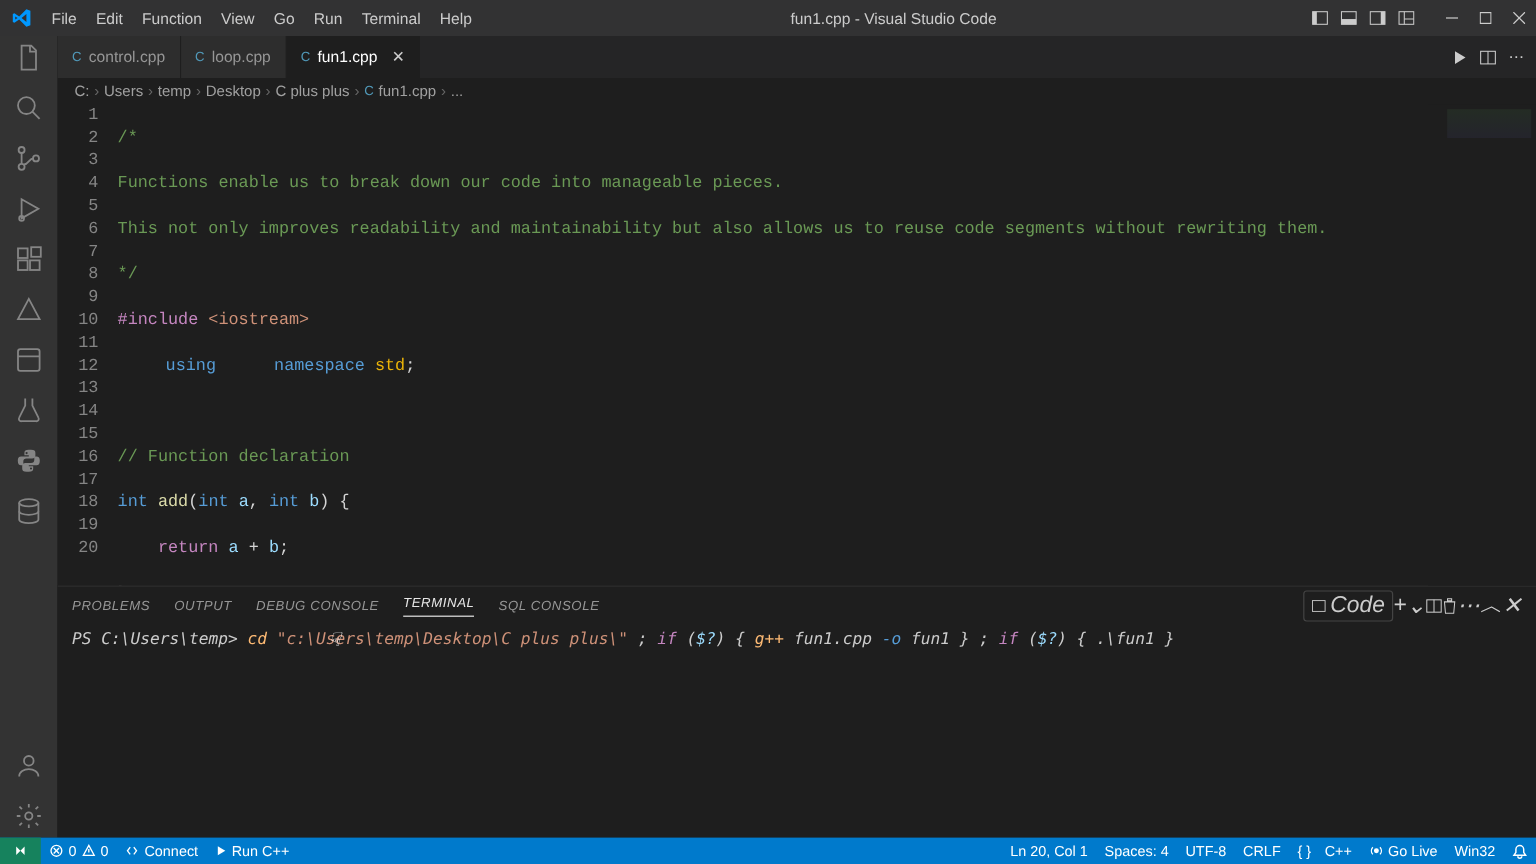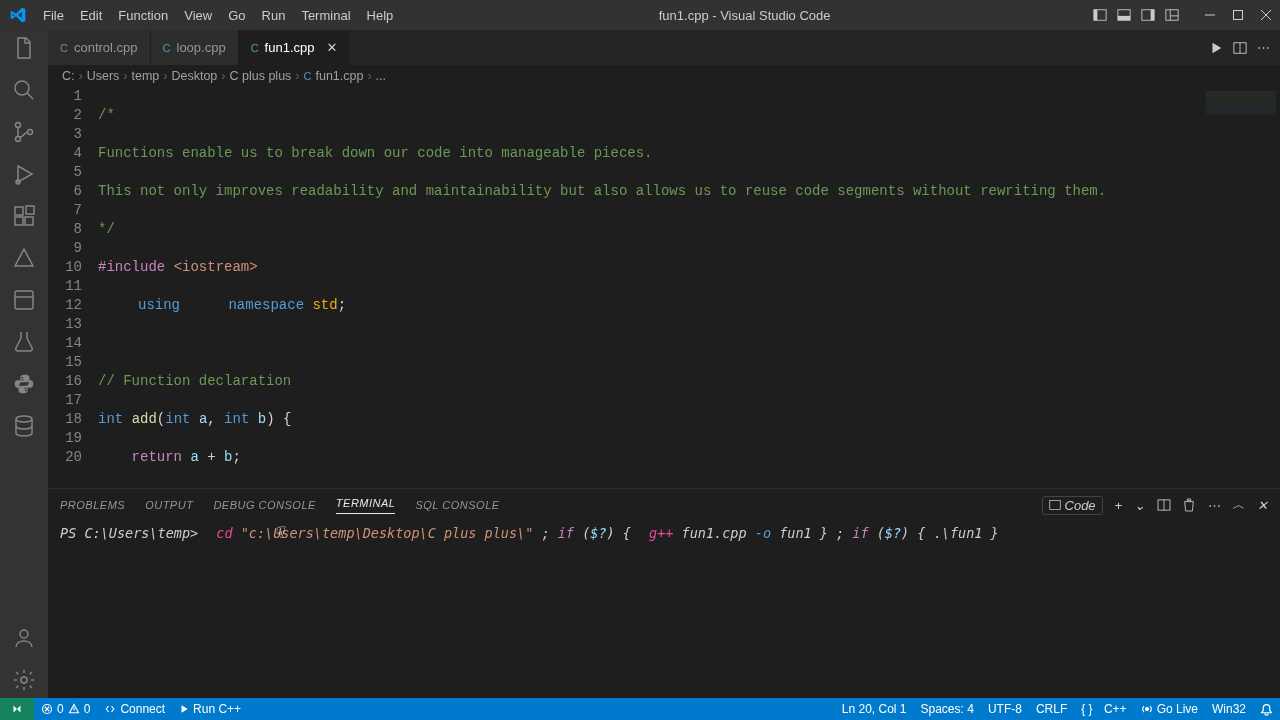--- a/index.html
+++ b/index.html
@@ -132,38 +132,38 @@
   display: flex;
   align-items: center;
   padding: 0 12px;
   gap: 20px;
   color: #969696;
   font-size: 11px;
 }
 .panel-tab { cursor: pointer; letter-spacing: .5px;}
 .panel-tab.active { color: #e7e7e7; border-bottom: 1px solid #e7e7e7; padding-bottom: 4px;}
 .panel-tabs .spacer { flex: 1; }
-.panel-actions { display: flex; align-items: center; gap: 12px; color: #cccccc; font-size: 13px;}
+.panel-actions { display: flex; align-items: center; color: #cccccc; font-size: 19px;}
 .panel-actions .code-btn { border:1px solid #444; padding: 1px 6px; border-radius:3px; display:flex; align-items:center; gap:4px;}
 .terminal-body {
   flex: 1;
   padding: 4px 12px;
   font-family: Consolas, monospace;
   font-size: 13.5px;
   color: #cccccc;
   position: relative;
 }
 .terminal-body .cursor-hand {
   position: absolute;
   left: 226px;
   top: 2px;
   font-size: 16px;
   color: #fff;
 }
-.t-cmd { color: #ec4899; margin-left: 10px; }
+.t-cmd { color: #fdba74; }
 .t-str { color: #ce9178; }
 .t-kw  { color: #c586c0; }
 .t-var { color: #9cdcfe; }
 .t-arg { color: #569cd6; }
 
 .statusbar {
   height: 22px;
   background: #007acc;
   display: flex;
   align-items: center;

